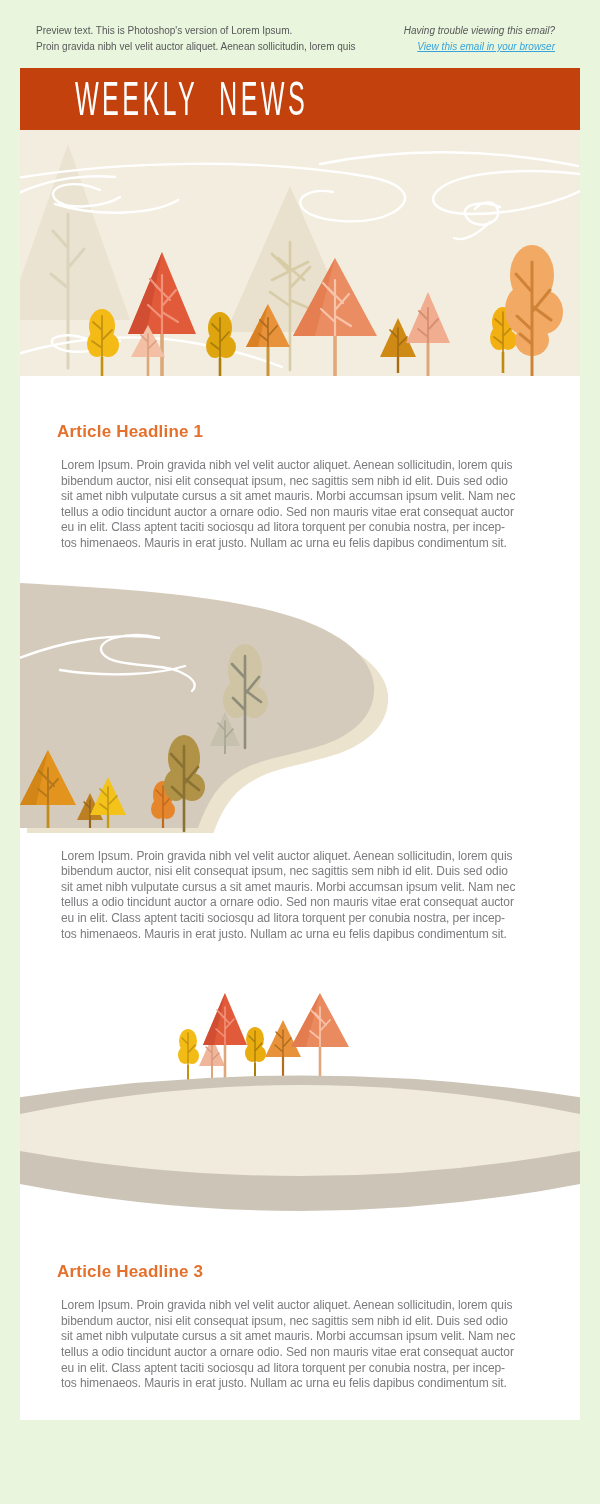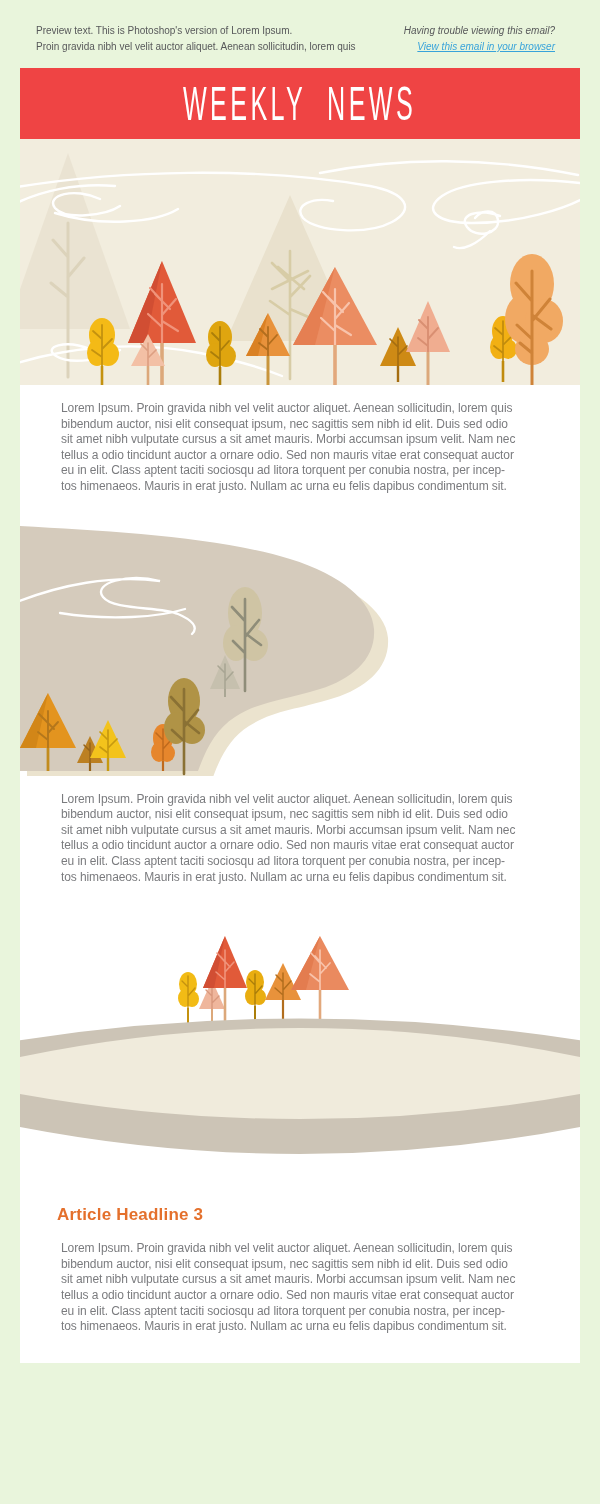--- a/index.html
+++ b/index.html
@@ -17,22 +17,22 @@
     font-size:10px;line-height:16px;color:#57585a;
     white-space:pre-line;max-width:370px;
   }
   .preheader-right{text-align:right;font-size:10px;line-height:16px;color:#57585a;font-style:italic;}
   .browser-link{color:#38a3da;text-decoration:underline;cursor:pointer;display:inline-block;}
   .email{
     position:absolute;left:20px;top:68px;width:560px;
     background:#ffffff;
   }
   .masthead{
-    height:71px;background:#ef4444;
-    display:flex;align-items:center;justify-content:center;
+    height:62px;background:#c2410c;
+    display:flex;align-items:center;justify-content:flex-start;
     overflow:hidden;
   }
   .masthead-title{
     color:#ffffff;font-size:37px;font-weight:400;
     letter-spacing:5px;word-spacing:16px;
     display:inline-block;transform:scale(0.68,1.32);
     white-space:nowrap;
   }
   svg{display:block;}
   .illus-2{margin-top:26px;}
@@ -145,20 +145,21 @@
     <g>
       <ellipse cx="512" cy="145" rx="22" ry="30" fill="#f1a963"></ellipse>
       <ellipse cx="502" cy="180" rx="17" ry="24" fill="#f1a963"></ellipse>
       <ellipse cx="524" cy="182" rx="19" ry="22" fill="#f1a963"></ellipse>
       <ellipse cx="512" cy="210" rx="17" ry="16" fill="#f1a963"></ellipse>
       <path d="M512,132 V248 M512,162 L496,144 M512,182 L530,160 M512,200 L497,186 M512,176 L531,190 M512,214 L500,204" stroke="#cf8338" stroke-width="3" fill="none" stroke-linecap="round"></path>
     </g>
   </svg>
 
   <div class="article a1">
+    <h2>Article Headline 1</h2>
     <p>Lorem Ipsum. Proin gravida nibh vel velit auctor aliquet. Aenean sollicitudin, lorem quis
 bibendum auctor, nisi elit consequat ipsum, nec sagittis sem nibh id elit. Duis sed odio
 sit amet nibh vulputate cursus a sit amet mauris. Morbi accumsan ipsum velit. Nam nec
 tellus a odio tincidunt auctor a ornare odio. Sed non  mauris vitae erat consequat auctor
 eu in elit. Class aptent taciti sociosqu ad litora torquent per conubia nostra, per incep-
 tos himenaeos. Mauris in erat justo. Nullam ac urna eu felis dapibus condimentum sit.</p>
   </div>
 
   <svg class="illus-2" width="560" height="255" viewBox="0 0 560 255">
     <g>

